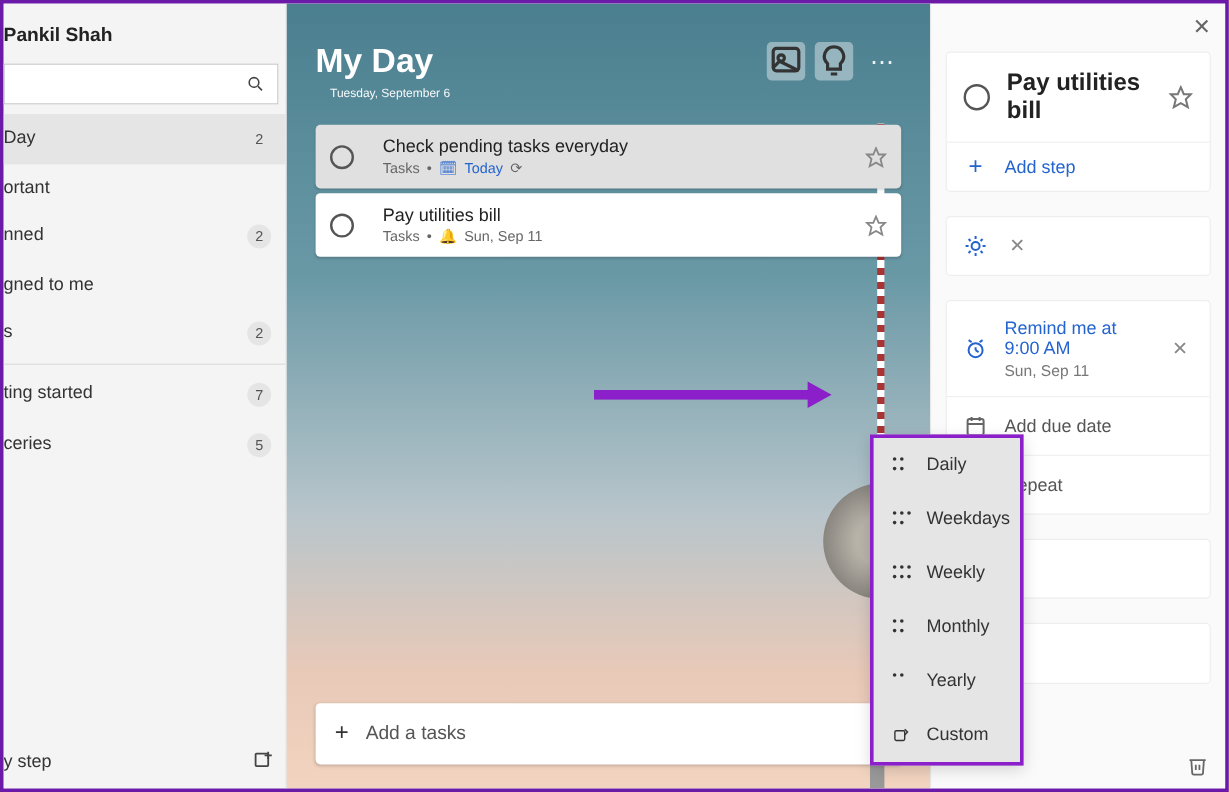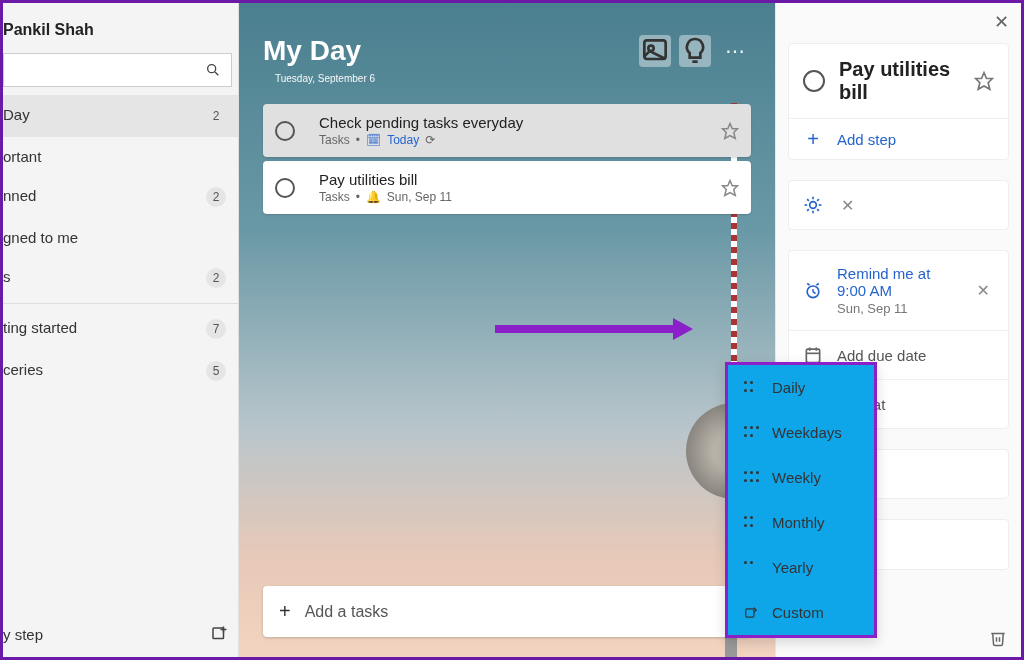--- a/index.html
+++ b/index.html
@@ -58,21 +58,21 @@
 .gray-text { color: #555; font-size: 15px; }
 .det-icon { width: 20px; height: 20px; display: flex; align-items: center; justify-content: center; color: #666; flex-shrink: 0; }
 .det-icon.blue { color: #2564cf; }
 .remove-x { color: #888; cursor: pointer; font-size: 16px; padding: 0 4px; }
 .flex-col { display: flex; flex-direction: column; gap: 2px; flex: 1; justify-content: center; }
 .sub-gray { font-size: 13px; color: #777; }
 .add-note { padding: 16px; color: #555; font-size: 15px; cursor: text; }
 .detail-footer { margin-top: auto; padding: 10px 14px; display: flex; justify-content: flex-end; }
 
 
-.repeat-popup { position: absolute; top: 362px; left: 725px; width: 152px; background: #0ea5e9; border: 3px solid #8b1fc9; box-shadow: 0 4px 12px rgba(0,0,0,0.15); z-index: 40; }
+.repeat-popup { position: absolute; top: 362px; left: 725px; width: 128px; background: #e5e5e5; border: 3px solid #8b1fc9; box-shadow: 0 4px 12px rgba(0,0,0,0.15); z-index: 40; }
 .r-item { display: flex; align-items: center; gap: 14px; padding: 14px 16px; font-size: 15px; color: #333; cursor: pointer; }
 .r-dots { width: 14px; height: 14px; display: grid; grid-template-columns: repeat(2, 3px); gap: 3px; }
 .r-dots span { width: 3px; height: 3px; background: #333; border-radius: 50%; }
 .r-dots.d6 { grid-template-columns: repeat(3, 3px); }
 
 svg { width: 100%; height: 100%; }
 </style>
 </head>
 <body>
 

